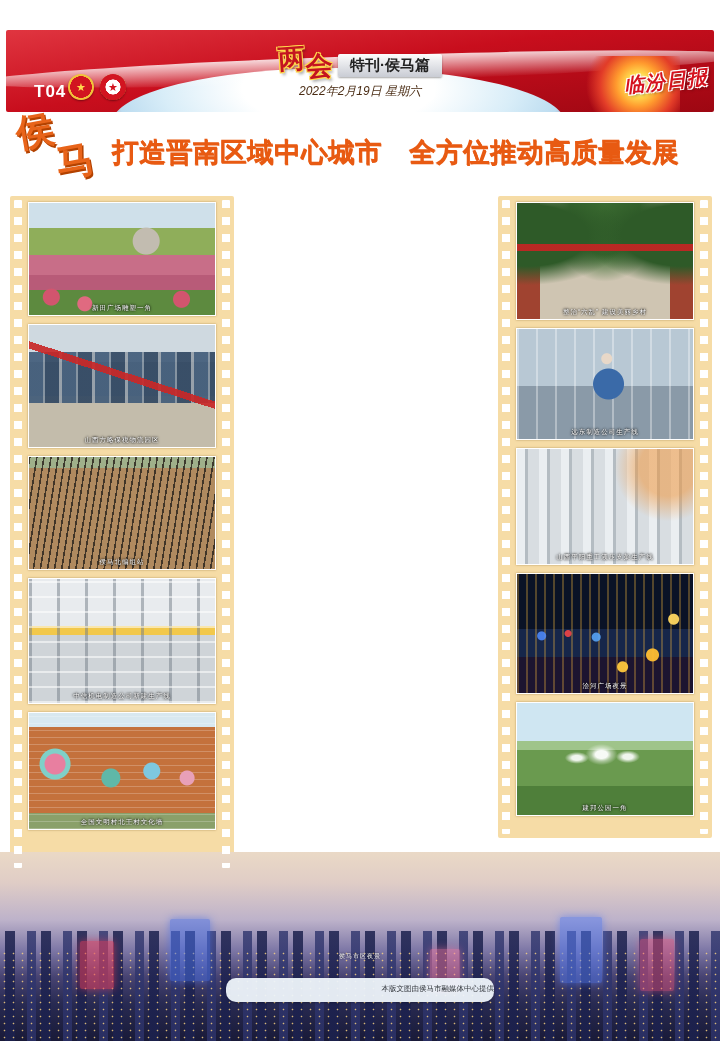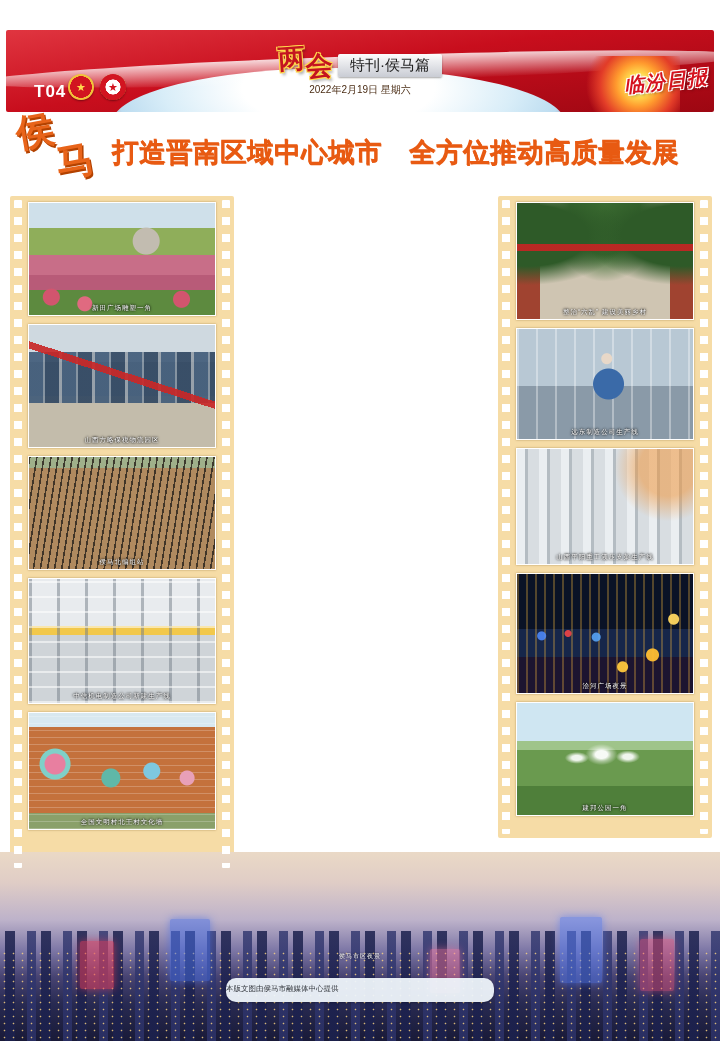--- a/index.html
+++ b/index.html
@@ -17,24 +17,24 @@
   .emblem{position:absolute;top:44px;width:26px;height:26px;border-radius:50%;display:flex;align-items:center;justify-content:center;
     font-size:11px;z-index:3;box-shadow:0 1px 2px rgba(0,0,0,.4);}
   .emblem.national{left:62px;background:radial-gradient(circle,#d21420 0 58%,#f2c23a 60% 78%,#b88a10 100%);color:#ffd84d;}
   .emblem.cppcc{left:94px;background:radial-gradient(circle,#fff 0 40%,#d21420 42% 70%,#f2c23a 72% 100%);color:#d21420;}
   .banner-center{position:absolute;left:0;right:0;top:10px;text-align:center;z-index:4;}
   .lianghui{display:inline-block;vertical-align:middle;font-weight:900;color:#c41420;font-size:27px;line-height:1;
     text-shadow:1px 1px 0 #ffd84d,-1px -1px 0 #ffd84d,1px -1px 0 #ffd84d,-1px 1px 0 #ffd84d,2px 3px 3px rgba(0,0,0,.35);
     transform:rotate(-4deg);}
   .lianghui .c2{display:inline-block;transform:translateY(9px);}
   .tekan{display:inline-block;vertical-align:middle;margin-left:6px;margin-top:14px;padding:2px 12px;
-    background:linear-gradient(to bottom,#fdfdfd,#c9ccd4);border-radius:2px;color:#222;font-weight:normal;font-size:15px;
+    background:linear-gradient(to bottom,#fdfdfd,#c9ccd4);border-radius:2px;color:#222;font-weight:bold;font-size:15px;
     box-shadow:0 1px 2px rgba(0,0,0,.35);}
-  .dateline{margin-top:5px;font-size:10px;color:#4a2c14;background:rgba(255,255,255,.75);display:inline-block;
-    padding:1px 14px;border-radius:6px;}
+  .dateline{margin-top:5px;font-size:12px;color:#4a2c14;background:rgba(255,255,255,.75);display:inline-block;
+    padding:1px 14px;border-radius:6px;font-style:italic;}
   .sunburst{position:absolute;right:34px;top:26px;width:110px;height:64px;z-index:2;
     background:radial-gradient(circle at 62% 45%,#fff7c0 0 7px,#ffd84d 12px,#ff9a2e 22px,#e23c28 38px,rgba(226,60,40,0) 52px);}
   .sunburst .star{position:absolute;left:58%;top:34%;color:#fff34d;font-size:11px;transform:translate(-50%,-50%);}
   .masthead{position:absolute;right:12px;top:68px;z-index:5;font-weight:900;font-style:italic;font-size:20px;color:#d5121e;
     transform:rotate(-6deg);letter-spacing:1px;
     text-shadow:1px 1px 0 #fff,-1px -1px 0 #fff,1px -1px 0 #fff,-1px 1px 0 #fff,2px 2px 3px rgba(0,0,0,.35);}
 
   
   .headzone{position:absolute;left:10px;top:116px;right:10px;height:74px;}
   .hm-char{position:absolute;font-weight:900;font-size:38px;color:#e8641a;line-height:1;
@@ -139,21 +139,21 @@
   .g1{left:80px;bottom:52px;width:34px;height:48px;background:rgba(230,60,90,.55);box-shadow:0 0 8px rgba(230,60,90,.6);}
   .g2{left:170px;bottom:60px;width:40px;height:62px;background:rgba(70,110,230,.5);box-shadow:0 0 8px rgba(70,110,230,.6);}
   .g3{left:430px;bottom:48px;width:30px;height:44px;background:rgba(255,120,160,.45);box-shadow:0 0 8px rgba(255,120,160,.5);}
   .g4{left:560px;bottom:58px;width:42px;height:66px;background:rgba(80,120,240,.5);box-shadow:0 0 8px rgba(80,120,240,.6);}
   .g5{left:640px;bottom:50px;width:34px;height:52px;background:rgba(240,80,120,.45);box-shadow:0 0 8px rgba(240,80,120,.5);}
   .pan-cap{position:absolute;left:0;right:0;top:100px;text-align:center;color:#fff;font-size:6px;letter-spacing:1px;
     text-shadow:0 0 2px #000;}
 
   
   .credits{position:absolute;left:50%;transform:translateX(-50%);top:978px;width:268px;
-    background:rgba(238,244,250,.95);border-radius:10px;padding:5px 0 6px;text-align:left;
+    background:rgba(238,244,250,.95);border-radius:10px;padding:5px 0 6px;text-align:right;
     font-size:7.5px;color:#30343a;line-height:1.7;box-shadow:0 1px 3px rgba(0,0,0,.25);}
   .credits .row2 span{margin:0 7px;}
 </style>
 </head>
 <body>
 
 <div class="banner">
   <div class="banner-sky"></div>
   <div class="banner-swoosh"></div>
   <div class="pageno">T04</div>

